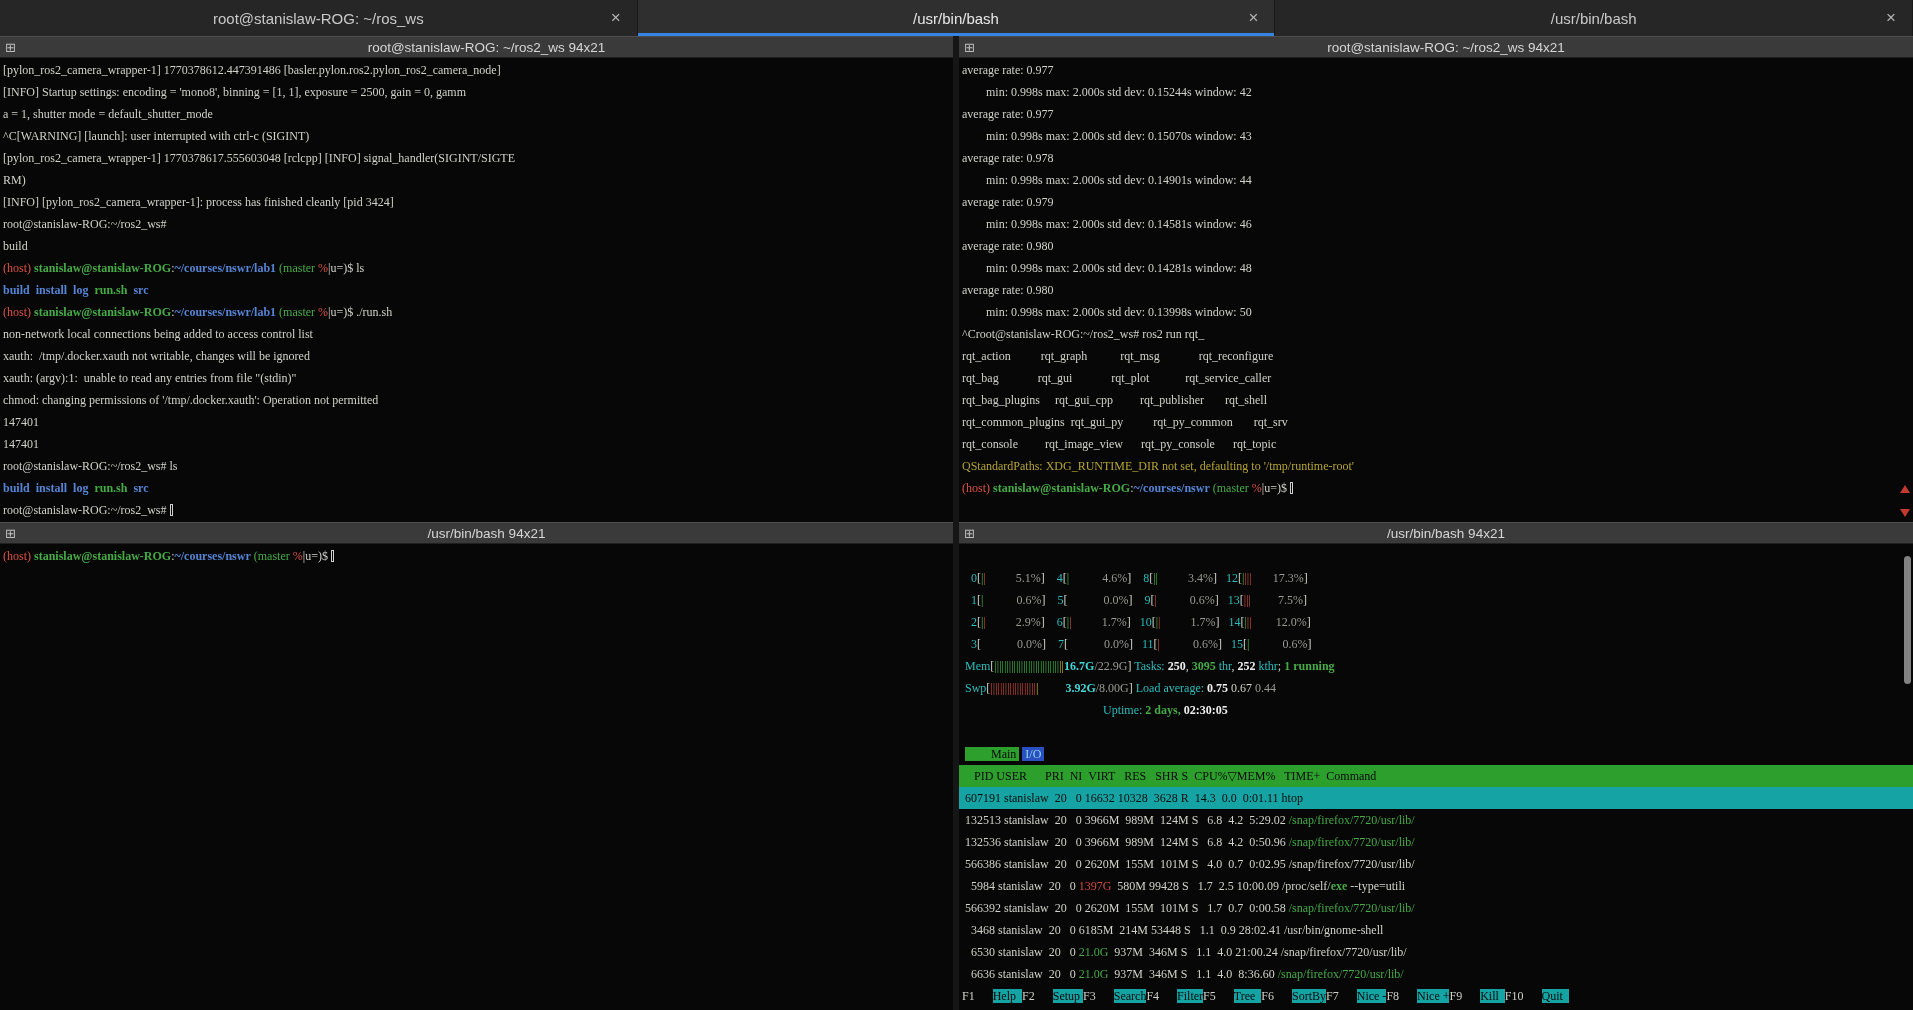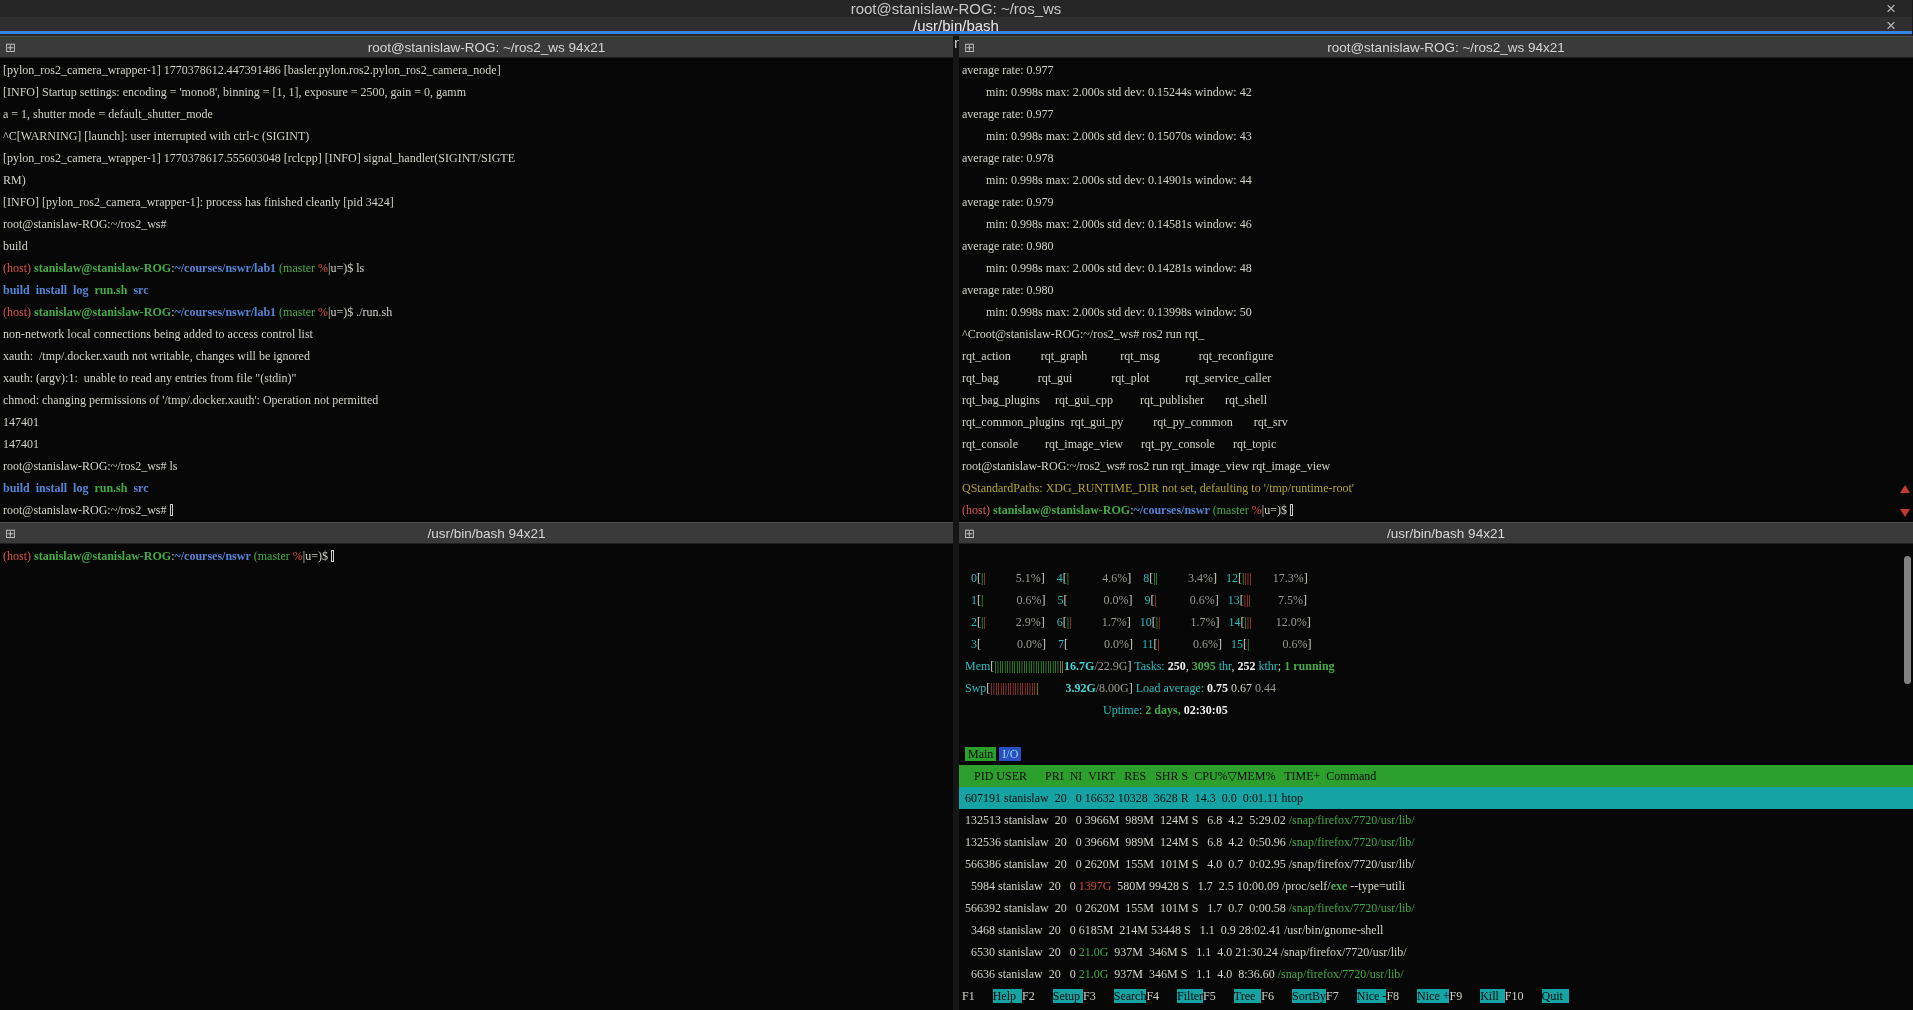--- a/index.html
+++ b/index.html
@@ -1,19 +1,19 @@
 <!DOCTYPE html>
 <html style="--accent-blue: #3584e4; --tabbar-bg: #262626; --titlebar-bg: #3a3a3a; --term-bg: #070707; --term-fg: #d2d2ca; --red: #dd5247; --green: #45ab45; --blue: #5585d6; --cyan: #2abdbd; --bright-cyan: #3fd7d7; --yellow: #b5a432; --white: #efefef; --dim: #9a9a94; --bar-green: #3fb93f; --bar-red: #d24a3c; --bar-yellow: #c9bc2e; --header-green-bg: #2d9f2d; --selection-cyan-bg: #16a3a3; --io-tab-bg: #2a4fc0;"><head>
 <meta charset="utf-8">
 <style>
   html,body{margin:0;padding:0;background:#000;}
   .window{width:1913px;height:1010px;position:relative;background:#0d0d0d;font-family:"Liberation Sans",sans-serif;overflow:hidden;}
 
   
-  .tabbar{height:36px;background:var(--tabbar-bg,#262626);display:flex;flex-direction:column;}
+  .tabbar{height:36px;background:var(--tabbar-bg,#262626);display:flex;}
   .tab{flex:1;position:relative;display:flex;align-items:center;justify-content:center;
        color:#c9c9c9;font-size:15px;border-right:1px solid #191919;}
   .tab.active{background:#2f2f2f;box-shadow:inset 0 -3px 0 var(--accent-blue,#3584e4);color:#e8e8e8;}
   .tab-close{position:absolute;right:16px;top:50%;transform:translateY(-50%);font-size:17px;color:#b4b4b4;}
 
   
   .panes{display:grid;grid-template-columns:953px 6px 954px;height:974px;}
   .vdiv{background:#161616;}
   .pcol{display:flex;flex-direction:column;min-width:0;}
   .pane{position:relative;display:flex;flex-direction:column;overflow:hidden;}
@@ -39,21 +39,21 @@
   .s-c{color:var(--cyan,#2abdbd);}
   .s-cb{color:var(--bright-cyan,#3fd7d7);font-weight:bold;}
   .s-w{color:var(--white,#efefef);font-weight:bold;}
   .s-y{color:var(--yellow,#b5a432);}
   .s-dm{color:var(--dim,#9a9a94);}
   .s-bg{color:var(--bar-green,#3fb93f);}
   .s-br{color:var(--bar-red,#d24a3c);}
   .s-by{color:var(--bar-yellow,#c9bc2e);}
   .s-rd{color:var(--bar-red,#d24a3c);}
   .s-fk{background:var(--selection-cyan-bg,#16a3a3);color:#0a0a0a;margin-left:18px;}
-  .s-tm{background:var(--header-green-bg,#2d9f2d);color:#0a0a0a;}
+  .s-tm{background:var(--header-green-bg,#2d9f2d);color:#0a0a0a;padding-left:23px;}
   .s-ti{background:var(--io-tab-bg,#2a4fc0);color:#8fd8e8;}
   .s-cur{outline:1px solid #cfcfcf;outline-offset:-2px;}
 
   
   .l-hdr{background:var(--header-green-bg,#2d9f2d);color:#0a0a0a;}
   .l-sel{background:var(--selection-cyan-bg,#16a3a3);color:#0a0a0a;}
 
   
   .sb-thumb{position:absolute;right:2px;top:34px;width:7px;height:128px;background:#828282;border-radius:4px;}
   .sb-mark{position:absolute;right:3px;width:0;height:0;border-left:5px solid transparent;border-right:5px solid transparent;}
@@ -143,21 +143,20 @@
             <div class="tline"><span>average rate: 0.980</span></div>
             <div class="tline"><span>        min: 0.998s max: 2.000s std dev: 0.14281s window: 48</span></div>
             <div class="tline"><span>average rate: 0.980</span></div>
             <div class="tline"><span>        min: 0.998s max: 2.000s std dev: 0.13998s window: 50</span></div>
             <div class="tline"><span>^Croot@stanislaw-ROG:~/ros2_ws# ros2 run rqt_</span></div>
             <div class="tline"><span>rqt_action          rqt_graph           rqt_msg             rqt_reconfigure</span></div>
             <div class="tline"><span>rqt_bag             rqt_gui             rqt_plot            rqt_service_caller</span></div>
             <div class="tline"><span>rqt_bag_plugins     rqt_gui_cpp         rqt_publisher       rqt_shell</span></div>
             <div class="tline"><span>rqt_common_plugins  rqt_gui_py          rqt_py_common       rqt_srv</span></div>
             <div class="tline"><span>rqt_console         rqt_image_view      rqt_py_console      rqt_topic</span></div>
-            <div class="tline"><span>root@stanislaw-ROG:~/ros2_ws# ros2 run rqt_image_view rqt_image_view</span></div>
             <div class="tline"><span class="s-y">QStandardPaths: XDG_RUNTIME_DIR not set, defaulting to '/tmp/runtime-root'</span></div>
             <div class="tline"><span class="s-r">(host)</span><span> </span><span class="s-gb">stanislaw@stanislaw-ROG</span><span>:</span><span class="s-bb">~/courses/nswr</span><span> </span><span class="s-g">(master </span><span class="s-r">%</span><span>|u=)$ </span><span class="s-cur">&nbsp;</span></div>
           </div>
         <div class="sb-mark up"></div>
         <div class="sb-mark down"></div>
       </div>
       <div class="pane bottom">
         <div class="titlebar">
           <span class="tb-icon">⊞</span>
           <span class="tb-title">/usr/bin/bash 94x21</span>
@@ -174,21 +173,21 @@
             <div class="tline"></div>
             <div class="tline"><span> </span><span class="s-tm"> Main </span><span> </span><span class="s-ti"> I/O </span></div>
             <div class="tline l-hdr"><span>    PID USER      PRI  NI  VIRT   RES   SHR S  CPU%▽MEM%   TIME+  Command</span></div>
             <div class="tline l-sel"><span> 607191 stanislaw  20   0 16632 10328  3628 R  14.3  0.0  0:01.11 htop</span></div>
             <div class="tline"><span> 132513 stanislaw  20   0 3966M  989M  124M S   6.8  4.2  5:29.02 </span><span class="s-g">/snap/firefox/7720/usr/lib/</span></div>
             <div class="tline"><span> 132536 stanislaw  20   0 3966M  989M  124M S   6.8  4.2  0:50.96 </span><span class="s-g">/snap/firefox/7720/usr/lib/</span></div>
             <div class="tline"><span> 566386 stanislaw  20   0 2620M  155M  101M S   4.0  0.7  0:02.95 /snap/firefox/7720/usr/lib/</span></div>
             <div class="tline"><span>   5984 stanislaw  20   0 </span><span class="s-rd">1397G</span><span>  580M 99428 S   1.7  2.5 10:00.09 /proc/self/</span><span class="s-gb">exe</span><span> --type=utili</span></div>
             <div class="tline"><span> 566392 stanislaw  20   0 2620M  155M  101M S   1.7  0.7  0:00.58 </span><span class="s-g">/snap/firefox/7720/usr/lib/</span></div>
             <div class="tline"><span>   3468 stanislaw  20   0 6185M  214M 53448 S   1.1  0.9 28:02.41 /usr/bin/gnome-shell</span></div>
-            <div class="tline"><span>   6530 stanislaw  20   0 </span><span class="s-g">21.0G</span><span>  937M  346M S   1.1  4.0 21:30.24 /snap/firefox/7720/usr/lib/</span></div>
+            <div class="tline"><span>   6530 stanislaw  20   0 </span><span class="s-g">21.0G</span><span>  937M  346M S   1.1  4.0 21:00.24 /snap/firefox/7720/usr/lib/</span></div>
             <div class="tline"><span>   6636 stanislaw  20   0 </span><span class="s-g">21.0G</span><span>  937M  346M S   1.1  4.0  8:36.60 </span><span class="s-g">/snap/firefox/7720/usr/lib/</span></div>
             <div class="tline"><span>F1</span><span class="s-fk">Help  </span><span>F2</span><span class="s-fk">Setup </span><span>F3</span><span class="s-fk">Search</span><span>F4</span><span class="s-fk">Filter</span><span>F5</span><span class="s-fk">Tree  </span><span>F6</span><span class="s-fk">SortBy</span><span>F7</span><span class="s-fk">Nice -</span><span>F8</span><span class="s-fk">Nice +</span><span>F9</span><span class="s-fk">Kill  </span><span>F10</span><span class="s-fk">Quit  </span></div>
           </div>
         <div class="sb-thumb"></div>
       </div>
     </div>
 
   </div>
 </div>
 

